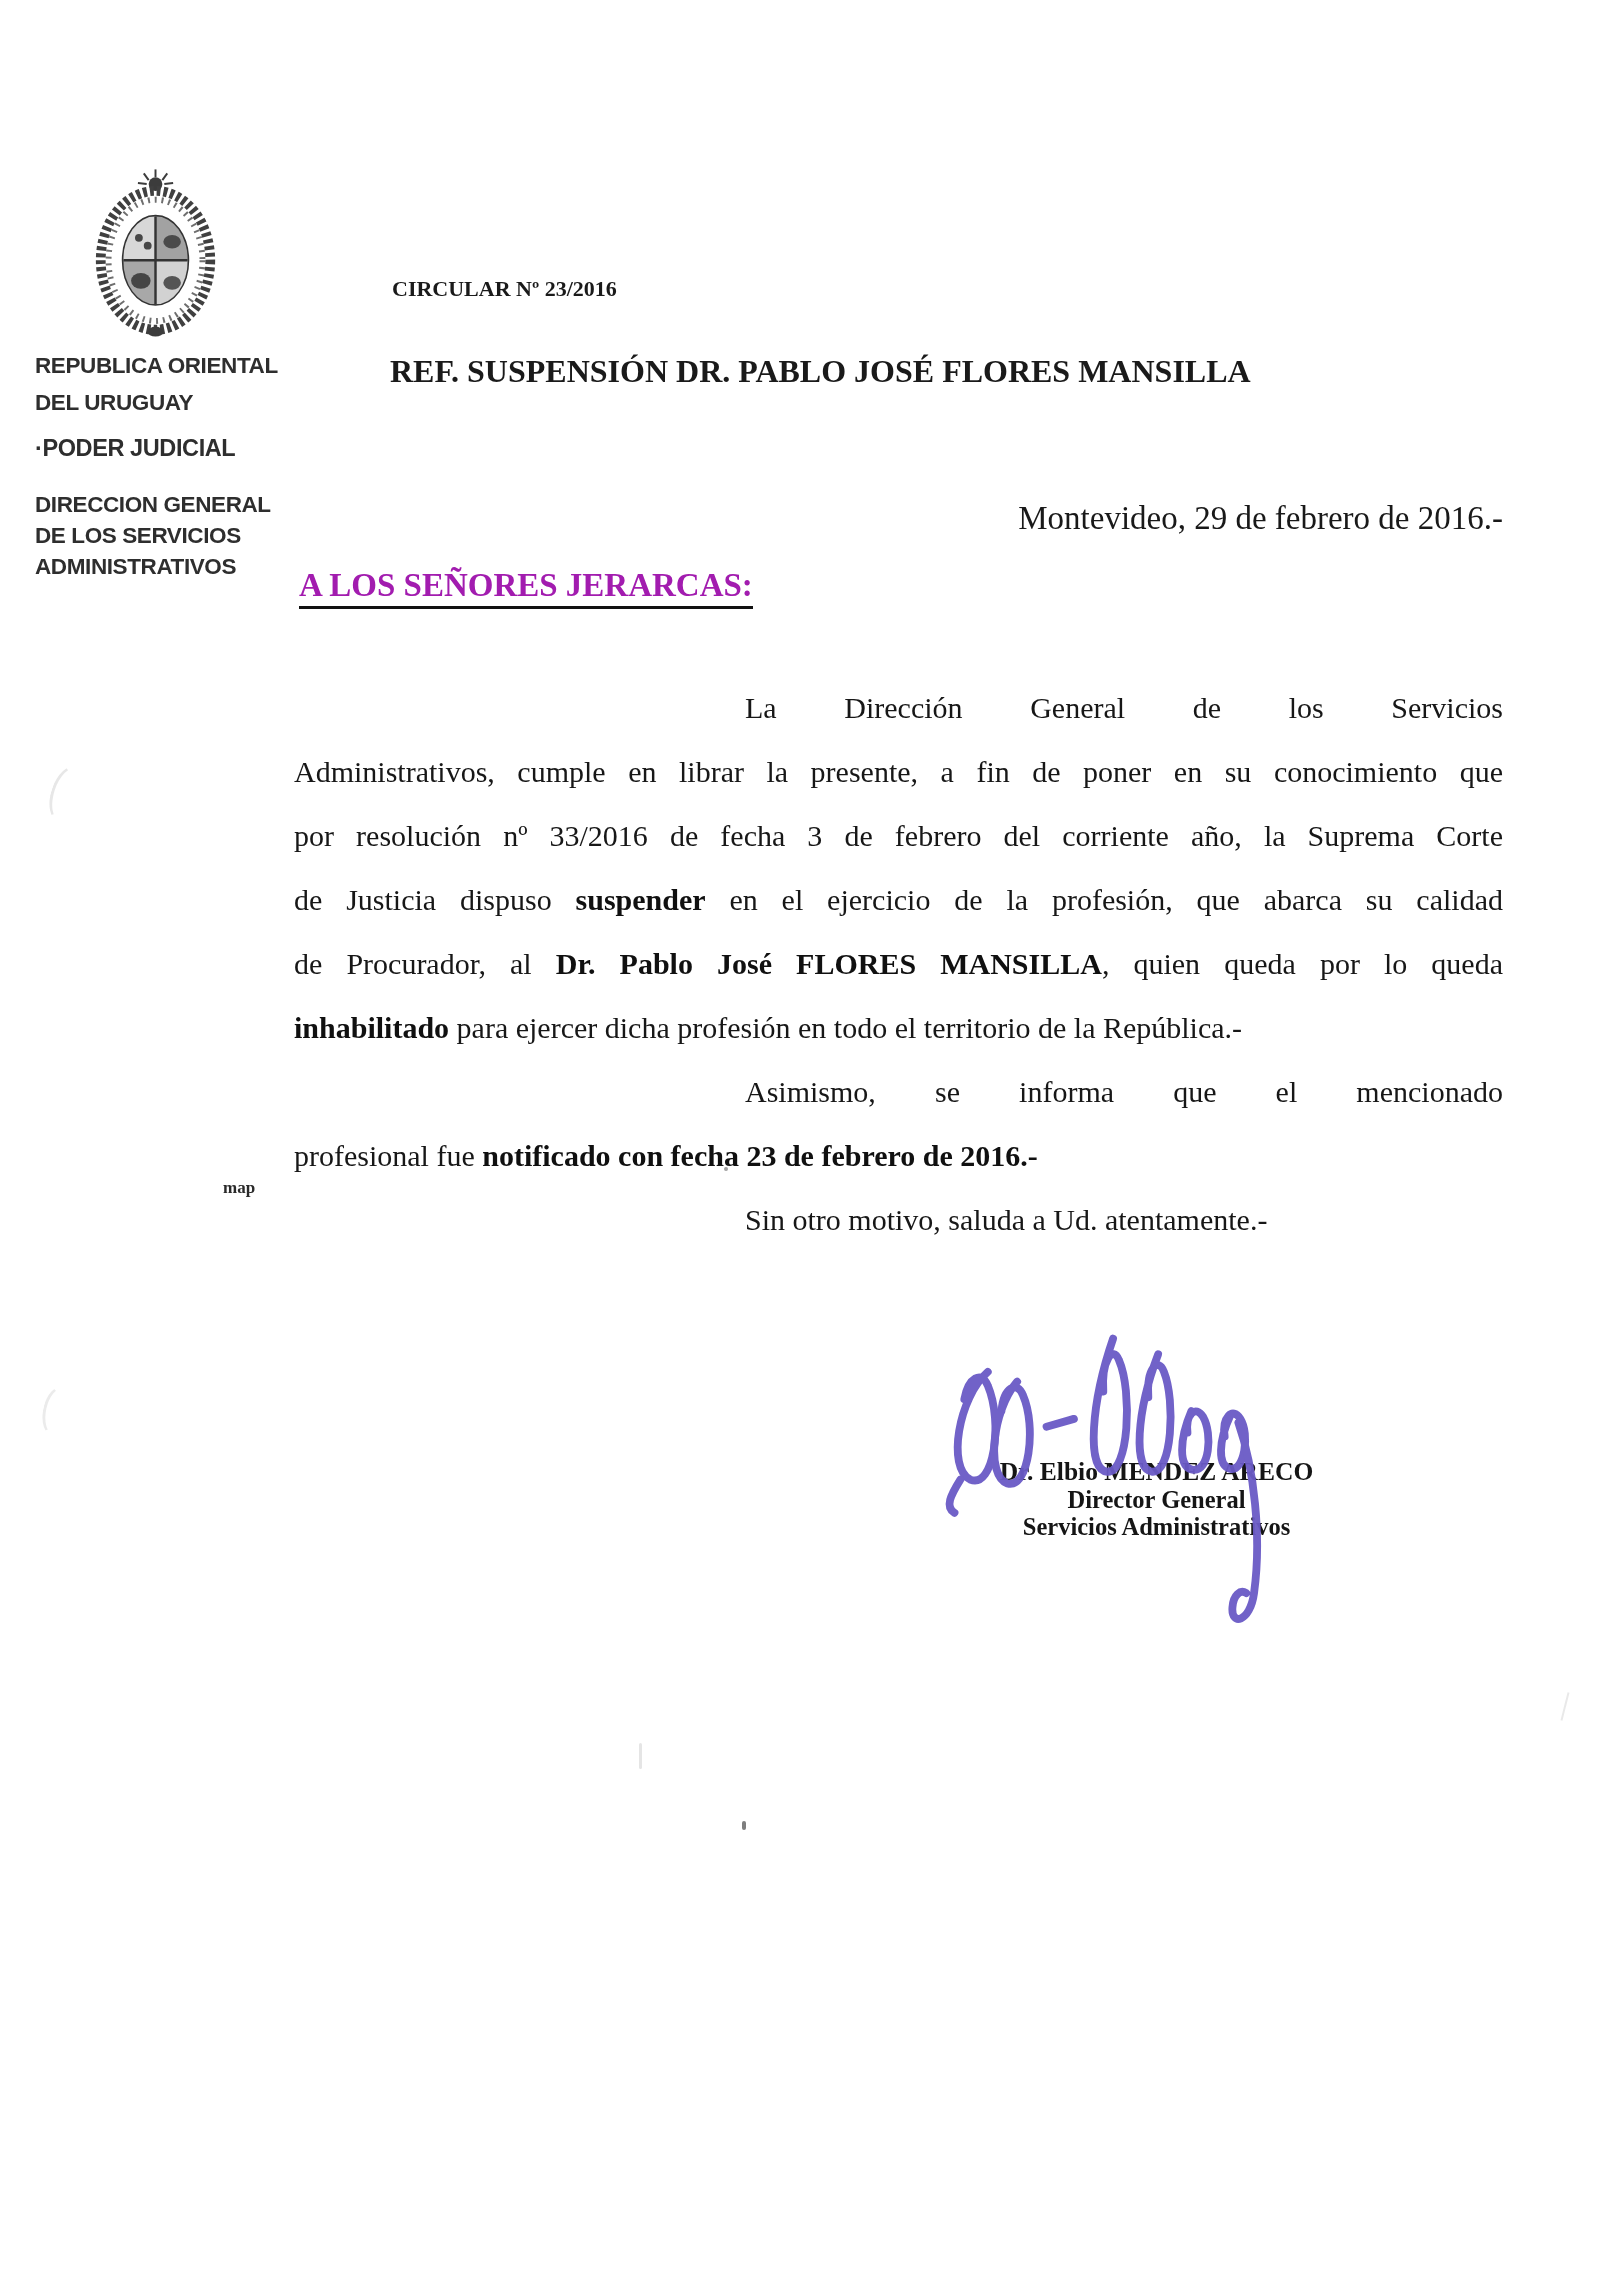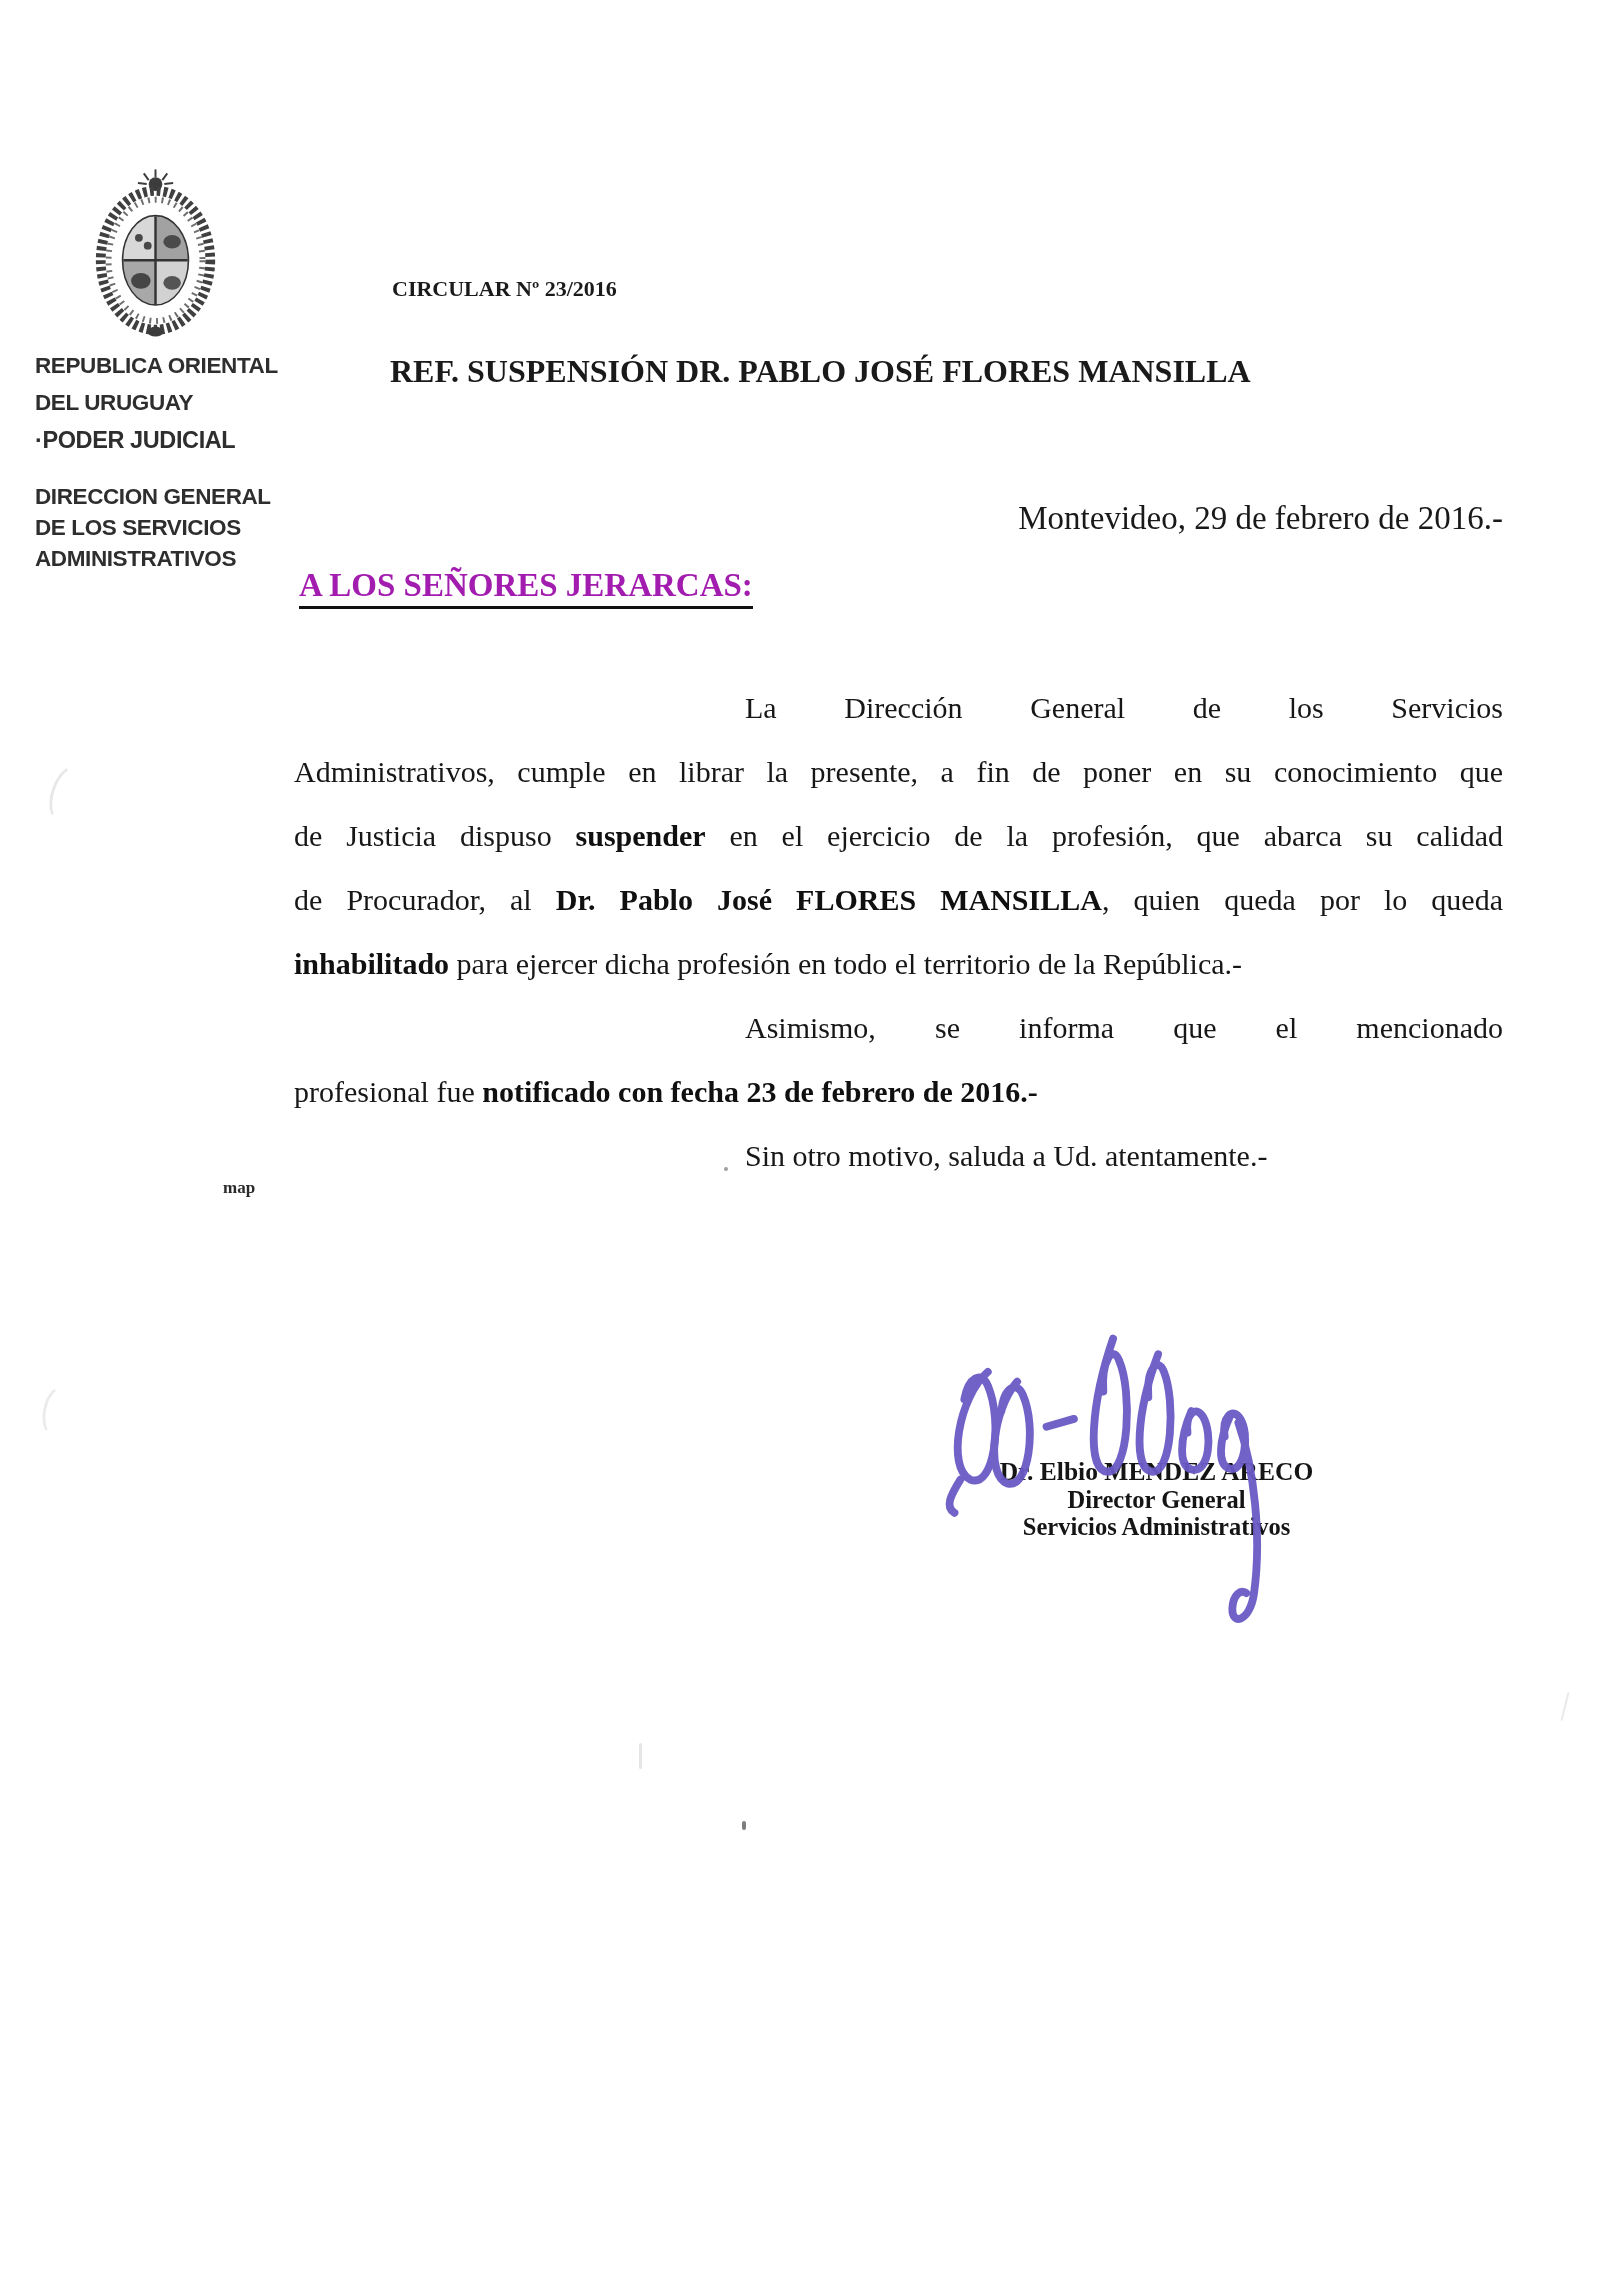--- a/index.html
+++ b/index.html
@@ -14,21 +14,21 @@
   
   .emblem{position:absolute;left:90px;top:167px;}
   .lh-text{
     position:absolute;left:35px;top:347px;width:272px;
     text-align:left;
     font-family:"Liberation Sans", sans-serif;
     font-weight:bold;color:#2e2e2e;
     letter-spacing:-0.4px;
   }
   .lh-org div{font-size:22.5px;line-height:37px;}
-  .lh-branch{font-size:23.5px;line-height:37px;margin-top:1px;}
+  .lh-branch{font-size:23.5px;line-height:37px;margin-top:9px;}
   .lh-office div{font-size:22.5px;line-height:31px;}
   .lh-office{margin-top:22px;}
   
   .circular-no{
     position:absolute;left:392px;top:276px;
     font-size:22px;font-weight:bold;color:#1a1a1a;
   }
   .ref-line{
     position:absolute;left:390px;top:353px;
     font-size:32px;font-weight:bold;color:#1a1a1a;
@@ -135,20 +135,21 @@
   <div class="circular-no">CIRCULAR Nº 23/2016</div>
   <div class="ref-line">REF. SUSPENSIÓN DR. PABLO JOSÉ FLORES MANSILLA</div>
   <div class="dateline">Montevideo, 29 de febrero de 2016.-</div>
   <div class="salutation">
     <span>A LOS SEÑORES JERARCAS:</span>
   </div>
 
   <div class="body-text">
     <div class="line jst ind"><span>La Dirección General de los Servicios</span></div>
     <div class="line jst"><span>Administrativos, cumple en librar la presente, a fin de poner en su conocimiento que</span></div>
+    <div class="line jst"><span>por resolución nº 33/2016 de fecha 3 de febrero del corriente año, la Suprema Corte</span></div>
     <div class="line jst"><span>de Justicia dispuso </span><b>suspender</b><span> en el ejercicio de la profesión, que abarca su calidad</span></div>
     <div class="line jst"><span>de Procurador, al </span><b>Dr. Pablo José FLORES MANSILLA</b><span>, quien queda por lo queda</span></div>
     <div class="line"><b>inhabilitado</b><span> para ejercer dicha profesión en todo el territorio de la República.-</span></div>
     <div class="line jst ind"><span>Asimismo, se informa que el mencionado</span></div>
     <div class="line"><span>profesional fue </span><b>notificado con fecha 23 de febrero de 2016.-</b></div>
     <div class="line ind"><span>Sin otro motivo, saluda a Ud. atentamente.-</span></div>
   </div>
 
   <div class="initials">map</div>
 

